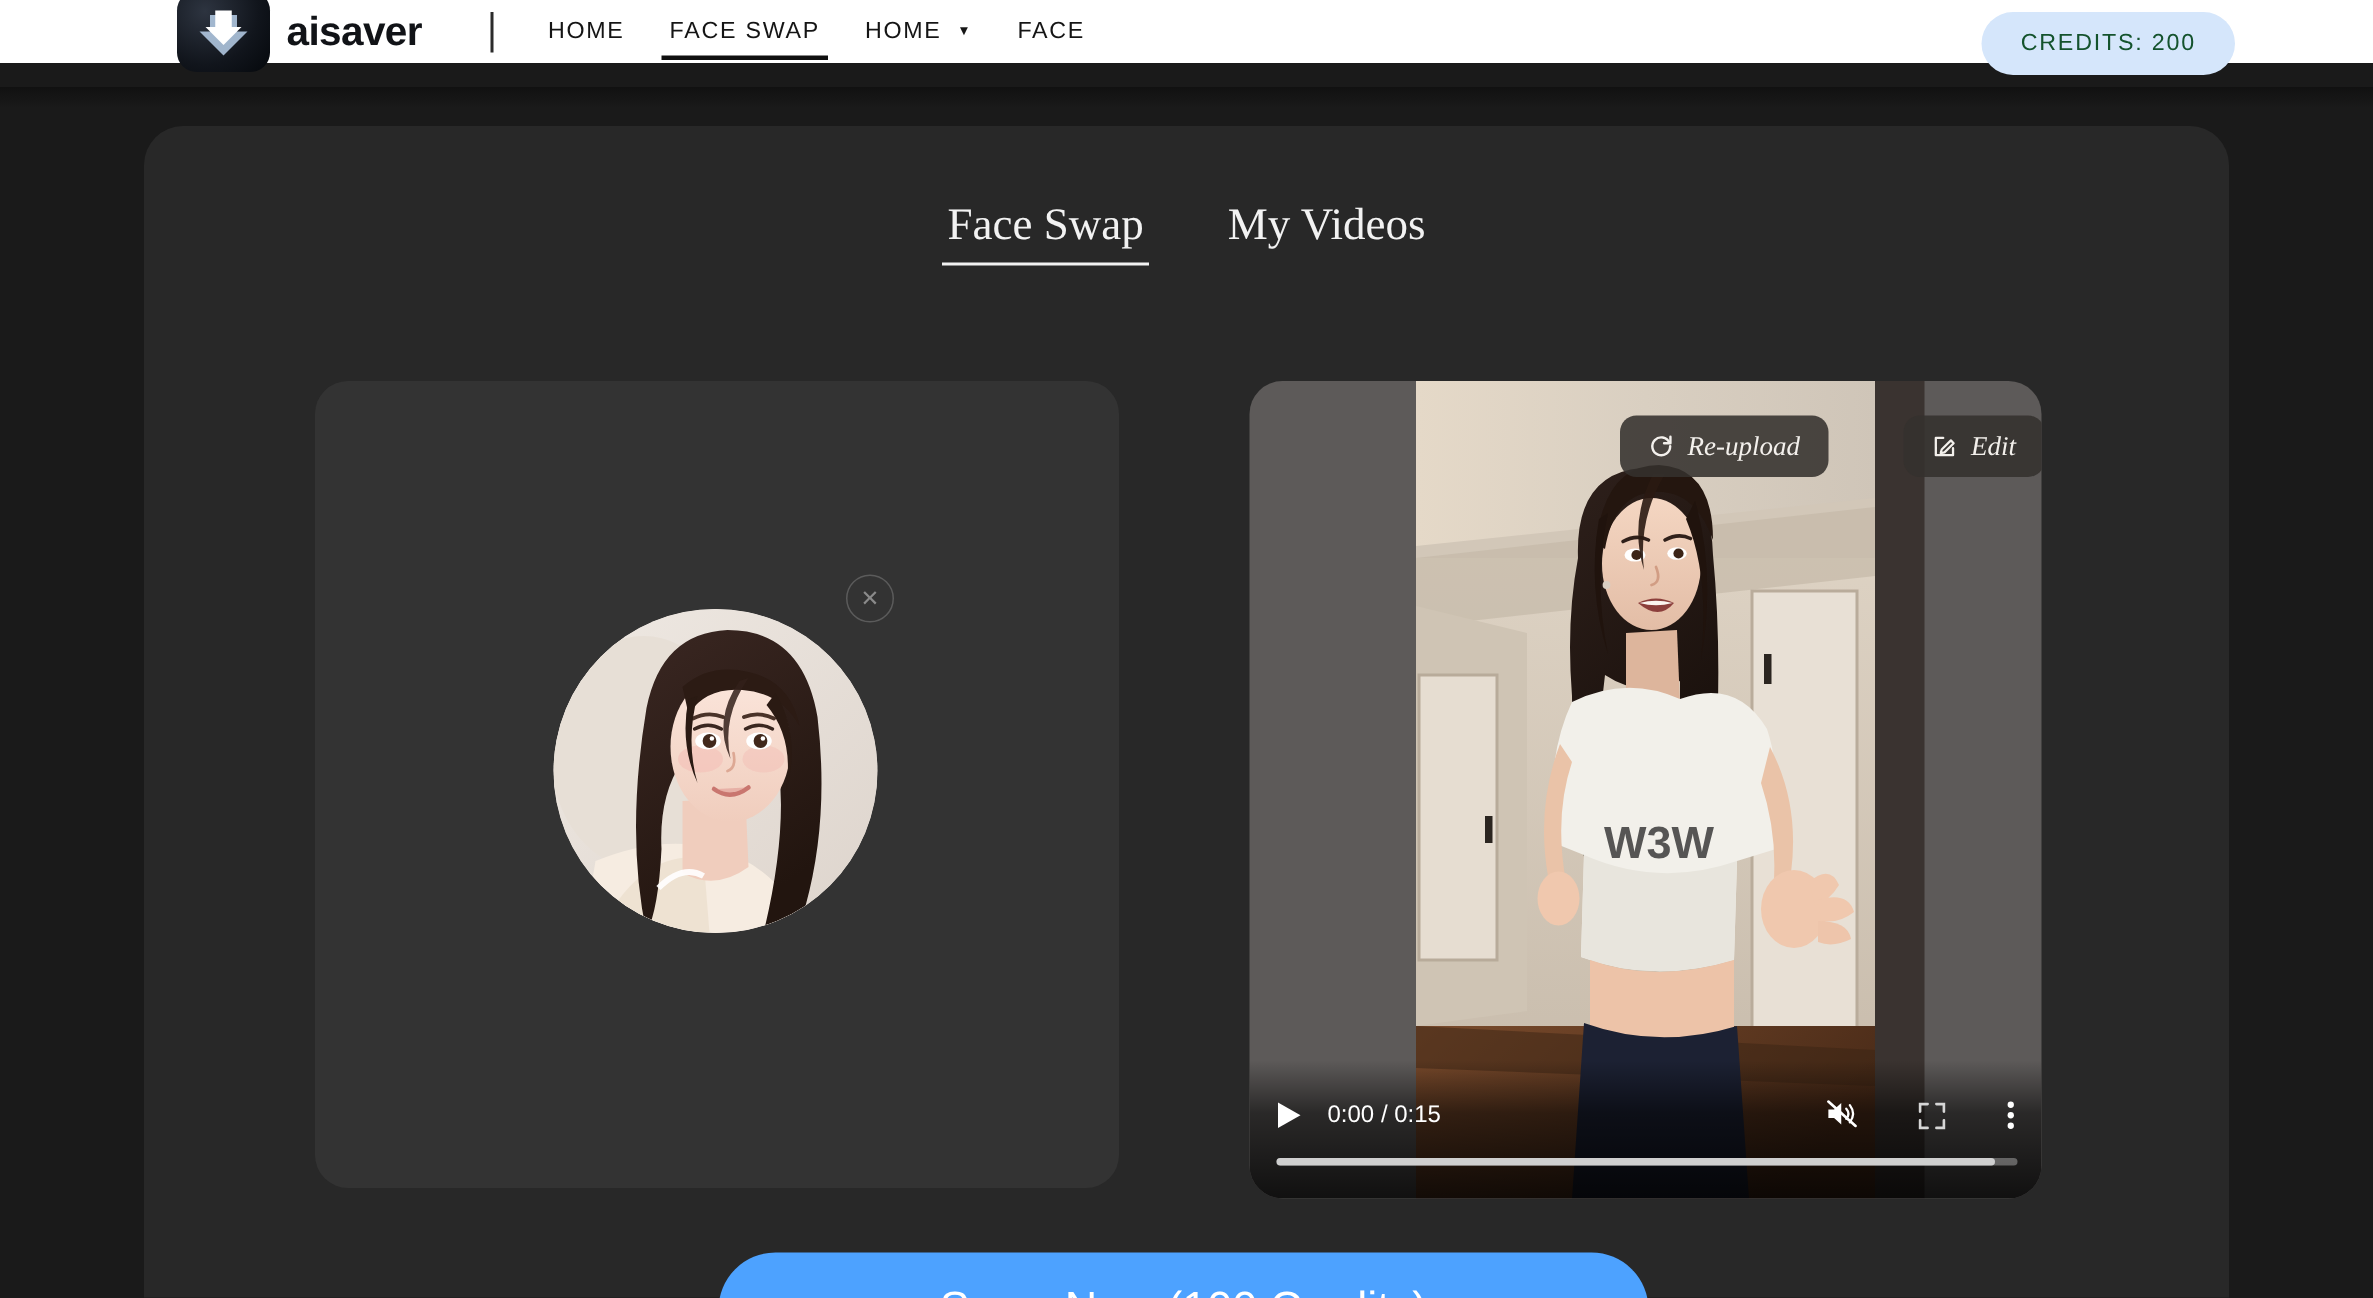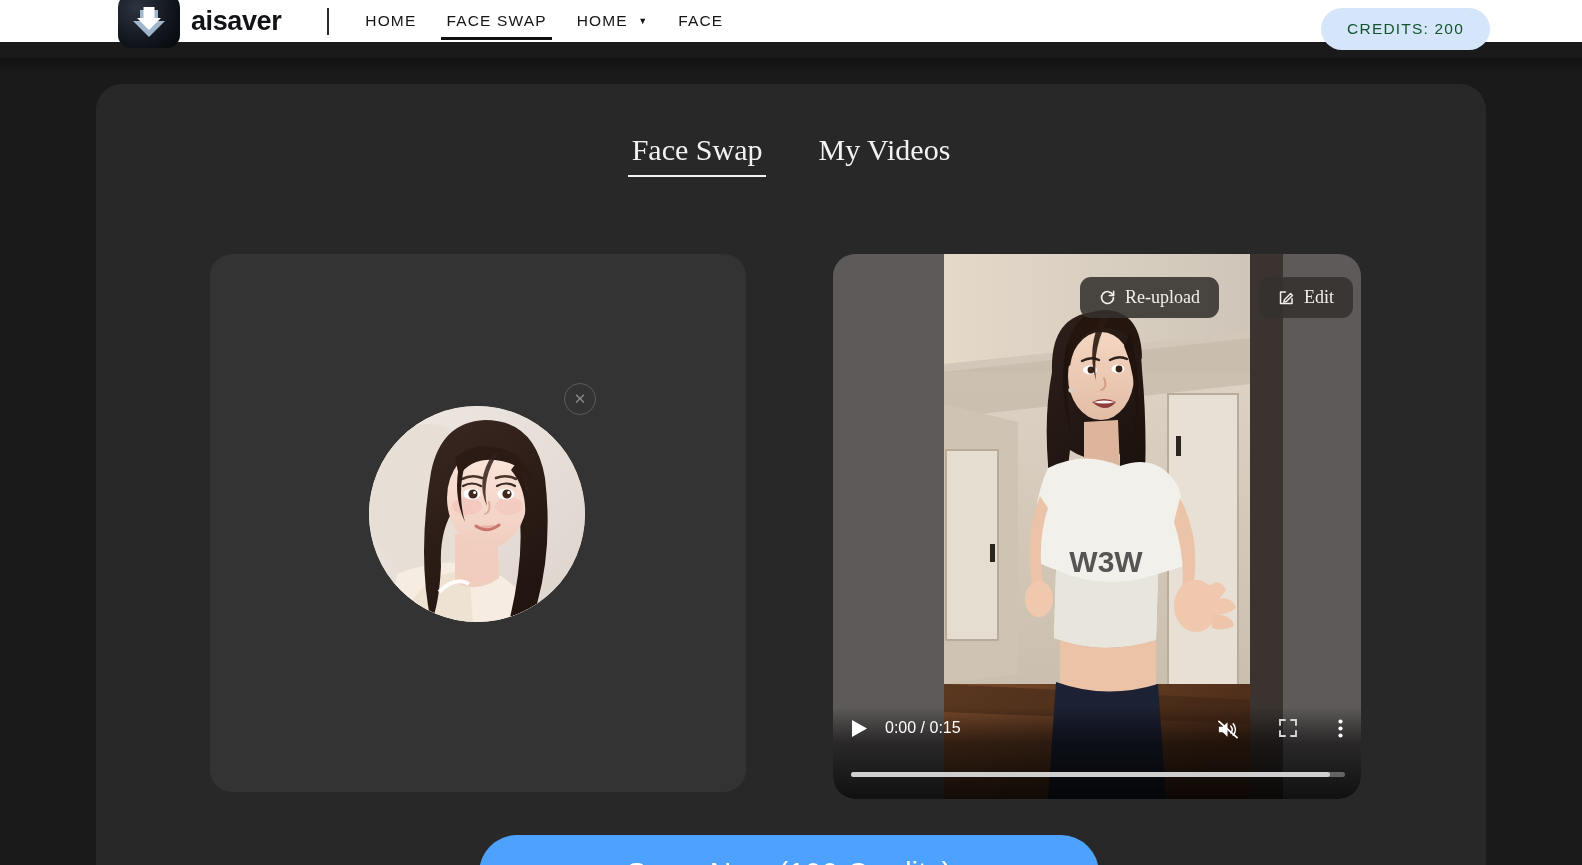--- a/index.html
+++ b/index.html
@@ -98,32 +98,33 @@
   .video-frame{
     position:absolute; left:111px; top:0; width:339px; height:545px;
     overflow:hidden; background:#3a3330;
   }
   .vid-btn{
     position:absolute; top:23px; display:flex; align-items:center; gap:9px;
     background:rgba(52,49,46,.88); color:#f3f0ec;
     font-family:"Liberation Serif", serif; font-size:18px;
     padding:10px 19px; border-radius:11px; cursor:pointer; z-index:6;
     white-space:nowrap;
+    font-style:italic;
   }
   .vid-btn.reupload{ left:247px; }
-  .vid-btn.edit{ left:426px;justify-content:space-between; }
+  .vid-btn.edit{ left:436px;justify-content:space-between; }
 
   .controls{
     position:absolute; left:0; bottom:0; width:528px; height:92px;
     background:linear-gradient(to bottom, rgba(0,0,0,0) 0%, rgba(0,0,0,.55) 38%, rgba(0,0,0,.82) 100%);
     z-index:5;
   }
   .ctl-row{
     position:absolute; left:0; top:12px; width:528px; height:34px;
-    display:flex; align-items:flex-start;
+    display:flex; align-items:flex-end;
   }
   .ctl{ color:#fff; cursor:pointer; display:flex; align-items:center; }
   .ctl-play{ margin-left:18px; }
   .ctl-time{
     margin-left:17px; font-size:16px; color:#fff;
     font-family:"Liberation Sans", sans-serif;
   }
   .ctl-mute{ margin-left:auto; }
   .ctl-full{ margin-left:40px; }
   .ctl-more{ margin-left:41px; margin-right:18px; }

